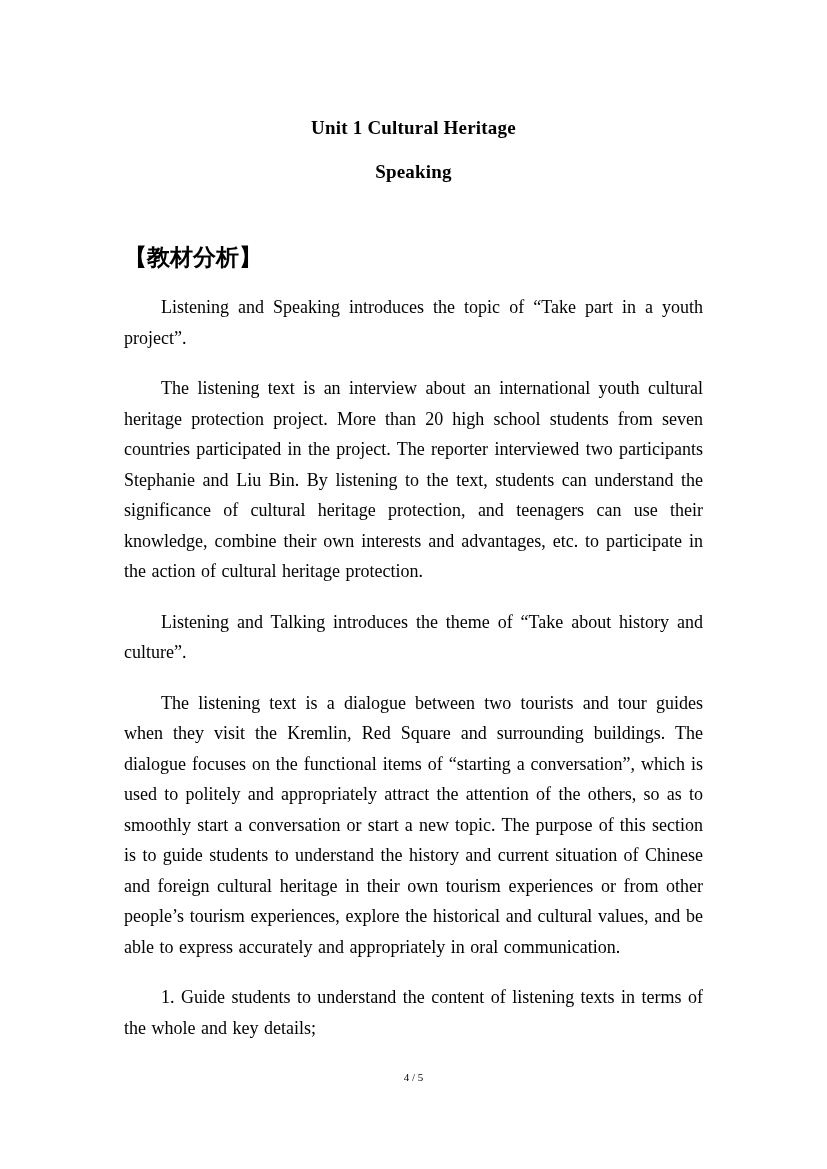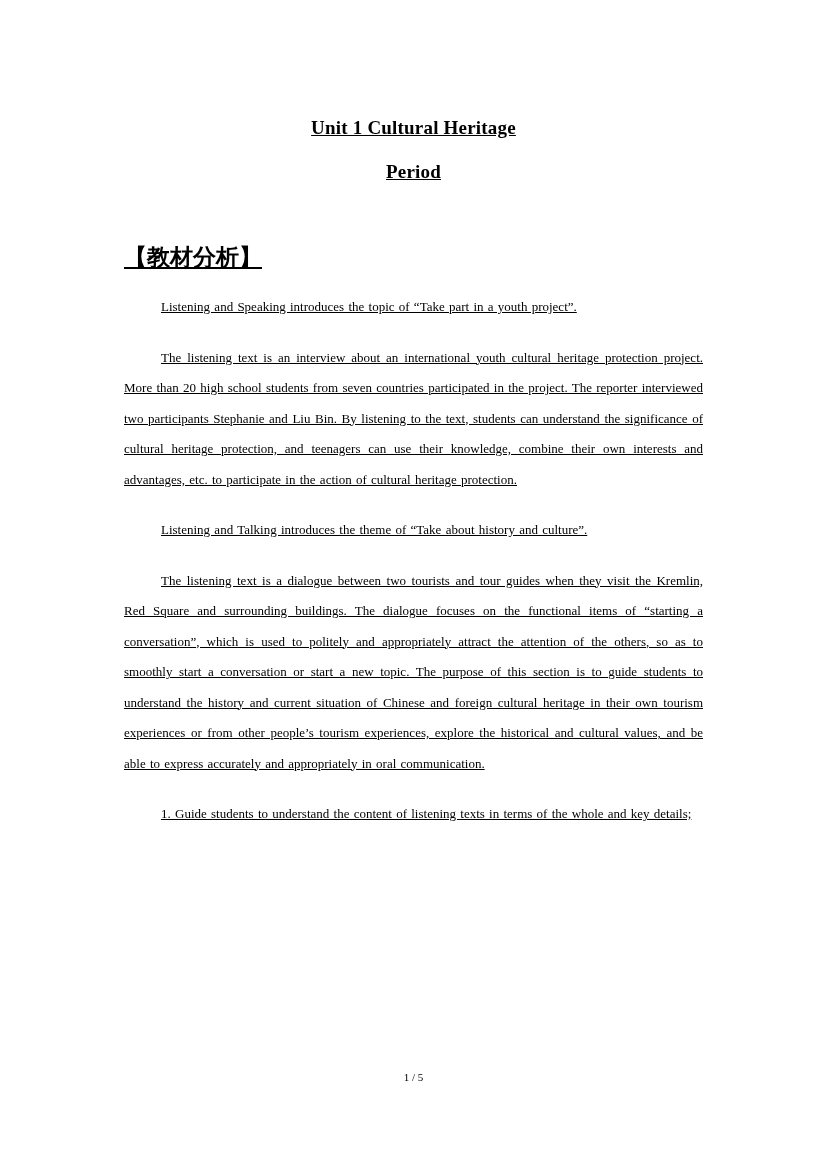--- a/index.html
+++ b/index.html
@@ -11,21 +11,20 @@
     color: #000000;
   }
   .page {
     position: relative;
     width: 827px;
     height: 1169px;
     margin: 0 auto;
     background: #ffffff;
     padding: 106px 124px 0 124px;
     overflow: hidden;
-    text-decoration: underline;
   }
   .title-block {
     text-align: center;
     margin-bottom: 50px;
   }
   .title-line {
     font-size: 19px;
     font-weight: bold;
     line-height: 44px;
     letter-spacing: 0.2px;
@@ -35,21 +34,21 @@
     font-weight: bold;
     line-height: 28px;
     margin-top: 30px;
     margin-bottom: 10px;
     font-family: "Liberation Serif", "DejaVu Sans", serif;
   }
   .section-heading.first {
     margin-top: 0;
   }
   .para {
-    font-size: 13px;
+    font-size: 18px;
     line-height: 30.5px;
     text-align: justify;
     text-indent: 37px;
     word-spacing: 1px;
     margin-top: 20px;
   }
   .footer {
     position: absolute;
     left: 0;
     right: 0;
@@ -60,30 +59,30 @@
     font-family: "Liberation Serif", "DejaVu Serif", serif;
   }
 </style>
 </head>
 <body>
 
 <div class="page">
 
   <div class="title-block">
     <div class="title-line">Unit 1 Cultural Heritage</div>
-    <div class="title-line">Period</div>
+    <div class="title-line">Speaking</div>
   </div>
 
   <div>
     <div class="section-heading first">【教材分析】</div>
     <p class="para">Listening and Speaking introduces the topic of “Take part in a youth project”.</p>
     <p class="para">The listening text is an interview about an international youth cultural heritage protection project. More than 20 high school students from seven countries participated in the project. The reporter interviewed two participants Stephanie and Liu Bin. By listening to the text, students can understand the significance of cultural heritage protection, and teenagers can use their knowledge, combine their own interests and advantages, etc. to participate in the action of cultural heritage protection.</p>
     <p class="para">Listening and Talking introduces the theme of “Take about history and culture”.</p>
     <p class="para">The listening text is a dialogue between two tourists and tour guides when they visit the Kremlin, Red Square and surrounding buildings. The dialogue focuses on the functional items of “starting a conversation”, which is used to politely and appropriately attract the attention of the others, so as to smoothly start a conversation or start a new topic. The purpose of this section is to guide students to understand the history and current situation of Chinese and foreign cultural heritage in their own tourism experiences or from other people’s tourism experiences, explore the historical and cultural values, and be able to express accurately and appropriately in oral communication.</p>
   </div>
 
   <div>
     <p class="para">1. Guide students to understand the content of listening texts in terms of the whole and key details;</p>
   </div>
 
-  <div class="footer">1 / 5</div>
+  <div class="footer">4 / 5</div>
 
 </div>
 
 </body></html>

